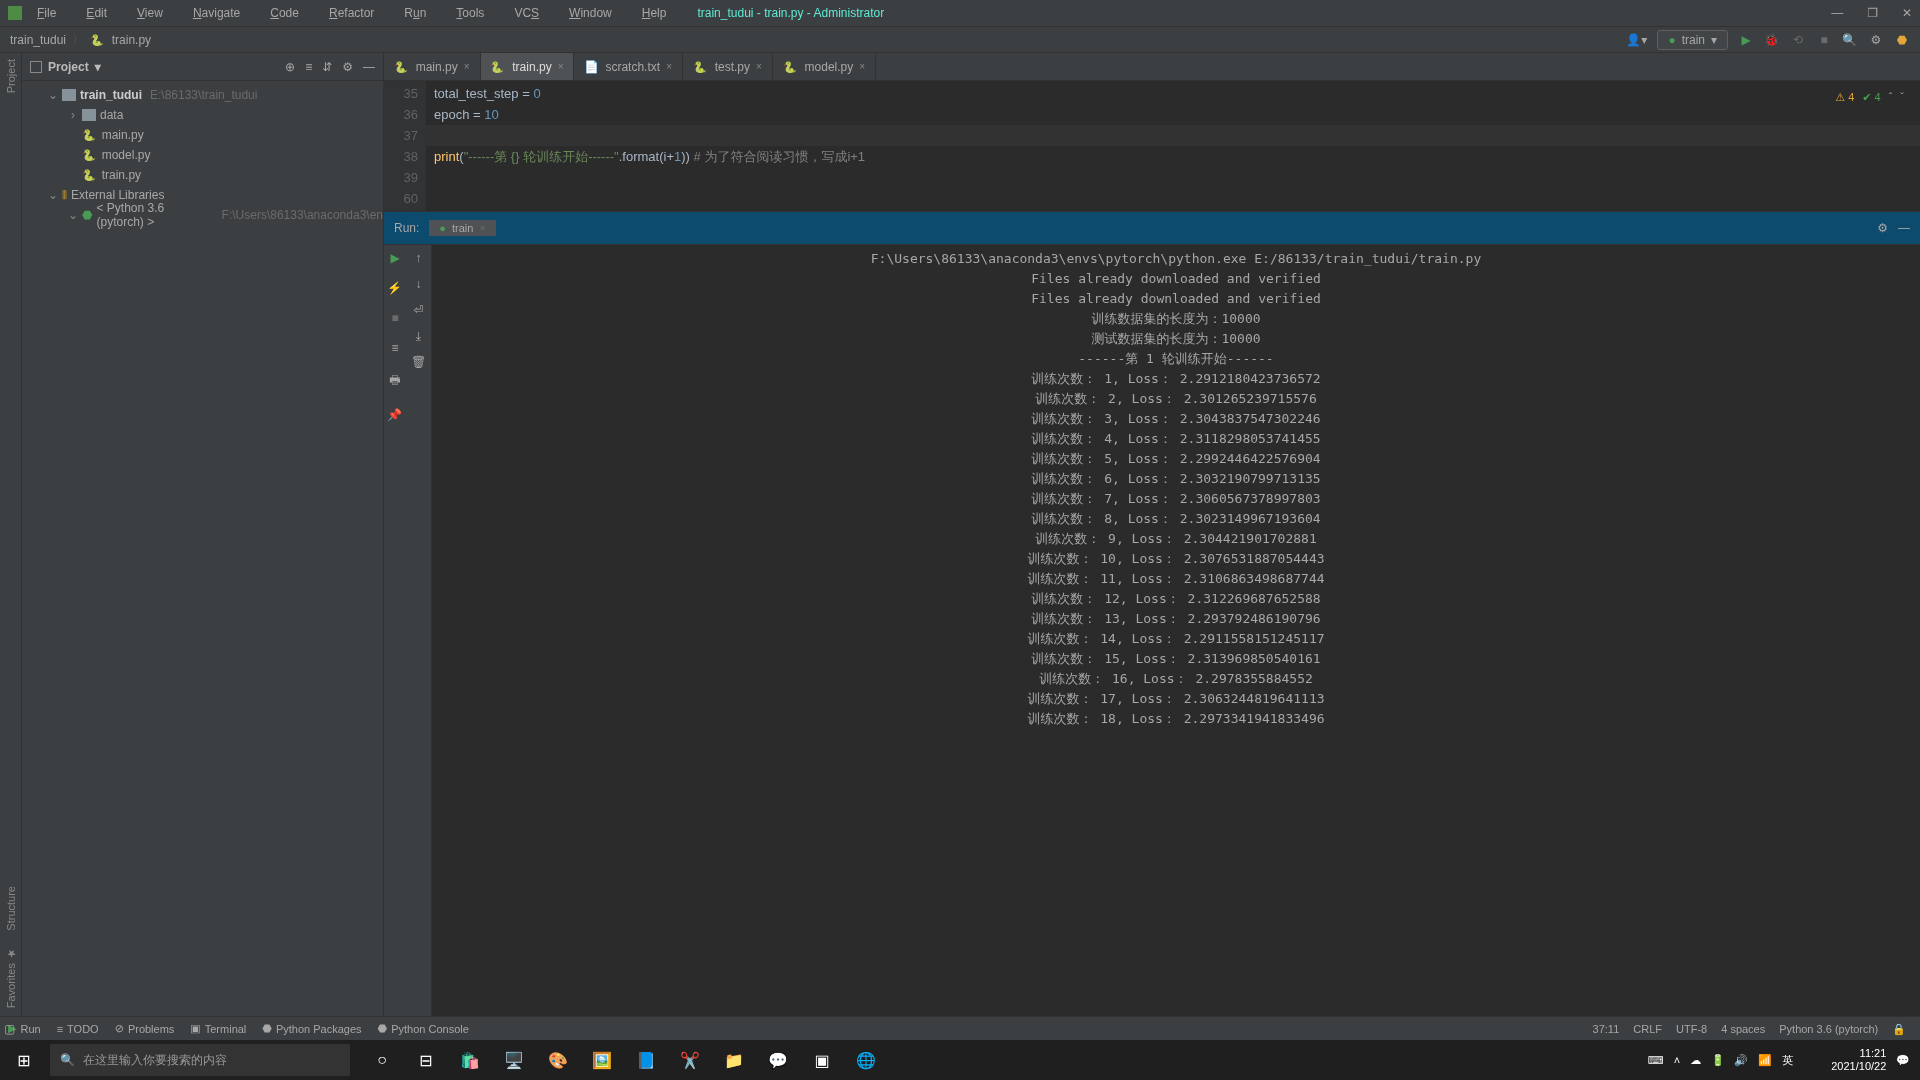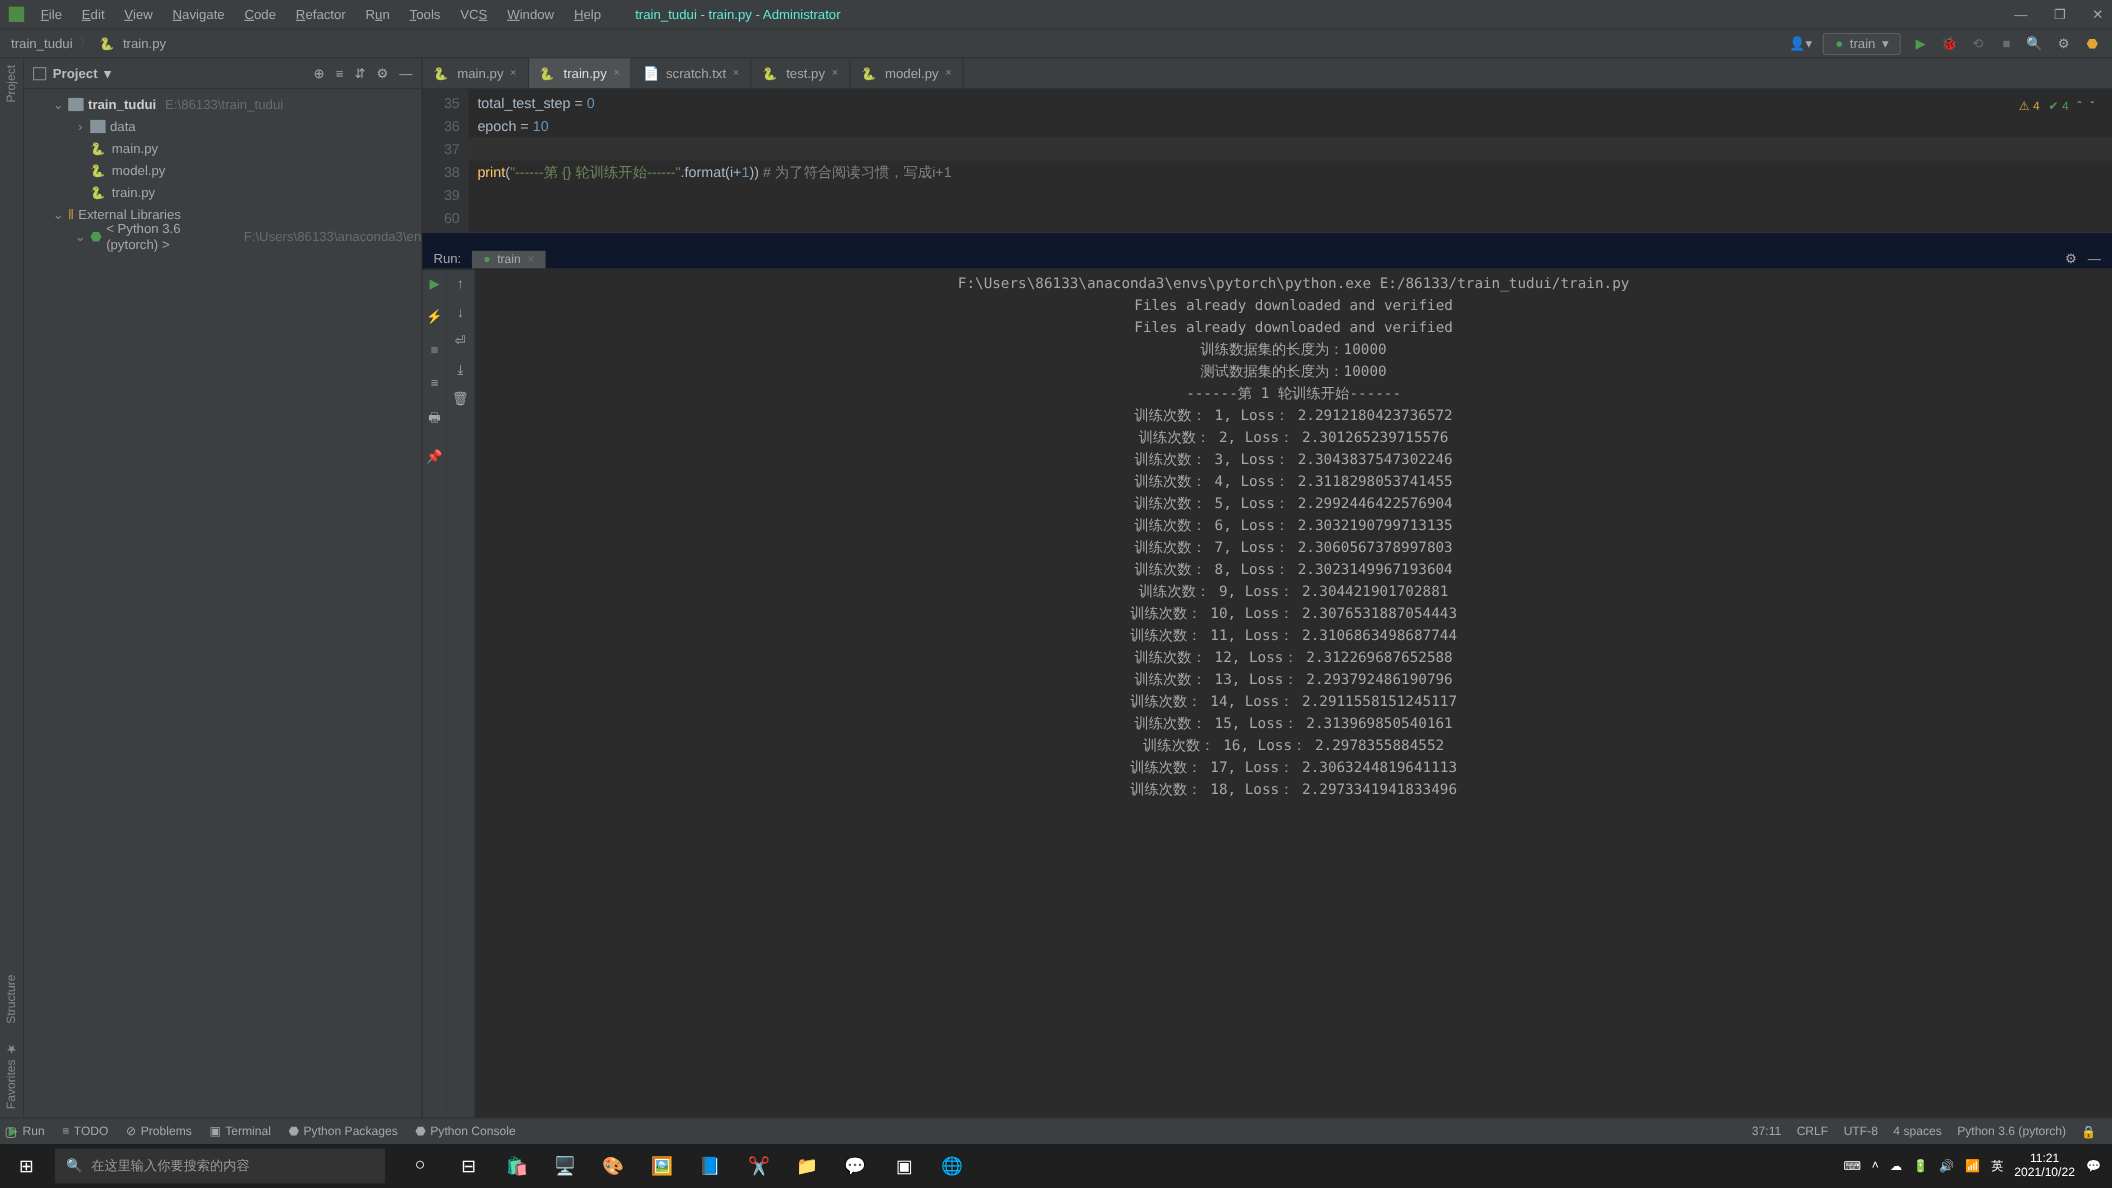--- a/index.html
+++ b/index.html
@@ -1,19 +1,19 @@
 <!DOCTYPE html>
 <html><head>
 <meta charset="utf-8">
 <style>
 * { margin:0; padding:0; box-sizing:border-box; font-family:"Segoe UI",sans-serif; }
 body { background:#2b2b2b; color:#a7a7a7; font-size:12px; width:1920px; height:1080px; overflow:hidden; position:relative; }
 .titlebar { height:27px; background:#3c3f41; display:flex; align-items:center; padding:0 8px; border-bottom:1px solid #323232; }
 .py-icon-sm { width:14px; height:14px; background:#4e8c45; display:inline-block; margin-right:8px; }
-.menu { display:flex; gap:4px; }
+.menu { display:flex; gap:16px; }
 .menu span { padding:4px 7px; cursor:pointer; }
 .menu span u { text-decoration:underline; }
 .title-text { margin-left:24px; color:#5eead4; }
 .win-controls { margin-left:auto; display:flex; gap:24px; color:#a7a7a7; }
 .navbar { height:26px; background:#3c3f41; display:flex; align-items:center; padding:0 10px; border-bottom:1px solid #323232; }
 .breadcrumb { display:flex; align-items:center; gap:6px; }
 .bc-sep { color:#5a5a5a; }
 .navbar-right { margin-left:auto; display:flex; align-items:center; gap:10px; }
 .run-config { background:#414547; border:1px solid #5e6060; padding:2px 10px; border-radius:3px; display:flex; align-items:center; gap:6px; }
 .icon-btn { width:16px; height:16px; display:inline-flex; align-items:center; justify-content:center; cursor:pointer; }
@@ -36,21 +36,21 @@
 .tab.active { background:#4e5254; color:#ddd; }
 .tab .close { color:#888; font-size:10px; }
 .code { display:flex; font-family:Consolas,monospace; font-size:13px; line-height:21px; position:relative; height:130px; }
 .gutter { width:42px; background:#313335; text-align:right; padding:2px 8px 2px 0; color:#606366; }
 .code-lines { flex:1; padding:2px 0 2px 8px; color:#a9b7c6; position:relative; }
 .code-lines .hl { background:#323232; position:absolute; left:0; right:0; height:21px; top:44px; }
 .k-kw { color:#cc7832; } .k-num { color:#6897bb; } .k-str { color:#6a8759; } .k-fn { color:#ffc66d; } .k-com { color:#808080; } .k-op { color:#a9b7c6; }
 .code-badges { position:absolute; top:6px; right:16px; display:flex; gap:8px; font-size:11px; }
 .badge-warn { color:#e2a53a; } .badge-ok { color:#499c54; }
 .run-panel { flex:1; display:flex; flex-direction:column; border-top:1px solid #323232; }
-.run-header { height:24px; background:#0f172a; display:flex; align-items:flex-start; padding:16px 10px; gap:10px; border-bottom:1px solid #323232; }
+.run-header { height:24px; background:#0c4a6e; display:flex; align-items:center; padding:16px 10px; gap:10px; border-bottom:1px solid #323232; }
 .run-tab { background:#4e5254; padding:2px 10px; display:flex; align-items:center; gap:6px; font-size:11px; }
 .run-body { flex:1; display:flex; overflow:hidden; }
 .run-gutter { width:22px; background:#3c3f41; display:flex; flex-direction:column; align-items:center; padding-top:6px; gap:16px; }
 .run-gutter2 { width:26px; background:#3c3f41; display:flex; flex-direction:column; align-items:center; padding-top:6px; gap:12px; border-right:1px solid #323232; }
 .console { flex:1; padding:4px 12px; font-family:Consolas,monospace; font-size:13px; line-height:20px; color:#a7a7a7; background:#2b2b2b; overflow:hidden; white-space:pre;text-align:center; }
 .bottom-bar { position:absolute; bottom:40px; left:0; right:0; height:24px; background:#3c3f41; display:flex; align-items:center; padding:0 8px; border-top:1px solid #323232; font-size:11px; }
 .bottom-tabs { display:flex; gap:16px; align-items:center; }
 .bottom-tabs span { display:flex; align-items:center; gap:4px; }
 .bottom-right { margin-left:auto; display:flex; gap:14px; align-items:center; }
 .taskbar { position:absolute; bottom:0; left:0; right:0; height:40px; background:#1f1f1f; display:flex; align-items:center; color:#fff; }
@@ -337,19 +337,19 @@
   <div class="tray">
     <span class="tray-icons">
       <span>⌨</span>
       <span>˄</span>
       <span>☁</span>
       <span>🔋</span>
       <span>🔊</span>
       <span>📶</span>
       <span>英</span>
     </span>
-    <div style="text-align:center;line-height:13px;">
+    <div style="text-align:right;line-height:13px;margin-left:28px;">
       <div>11:21</div>
       <div>2021/10/22</div>
     </div>
     <span>💬</span>
   </div>
 </div>
 
 </body></html>

